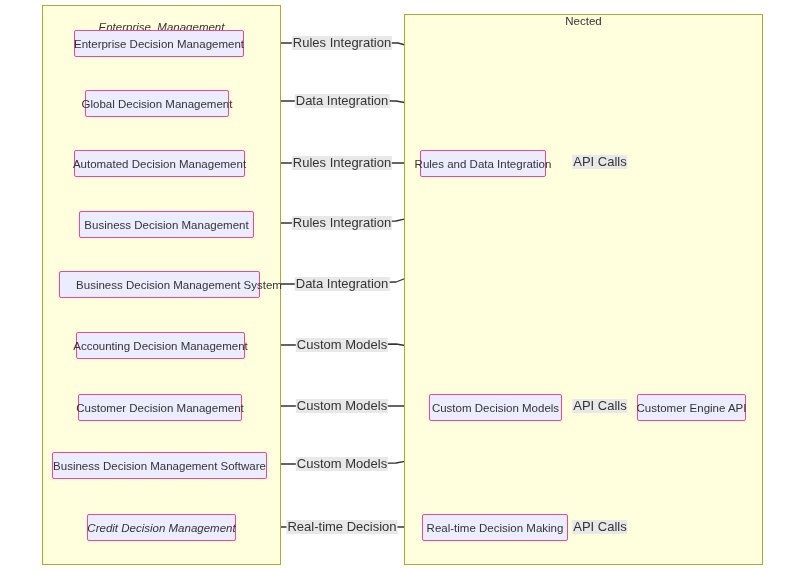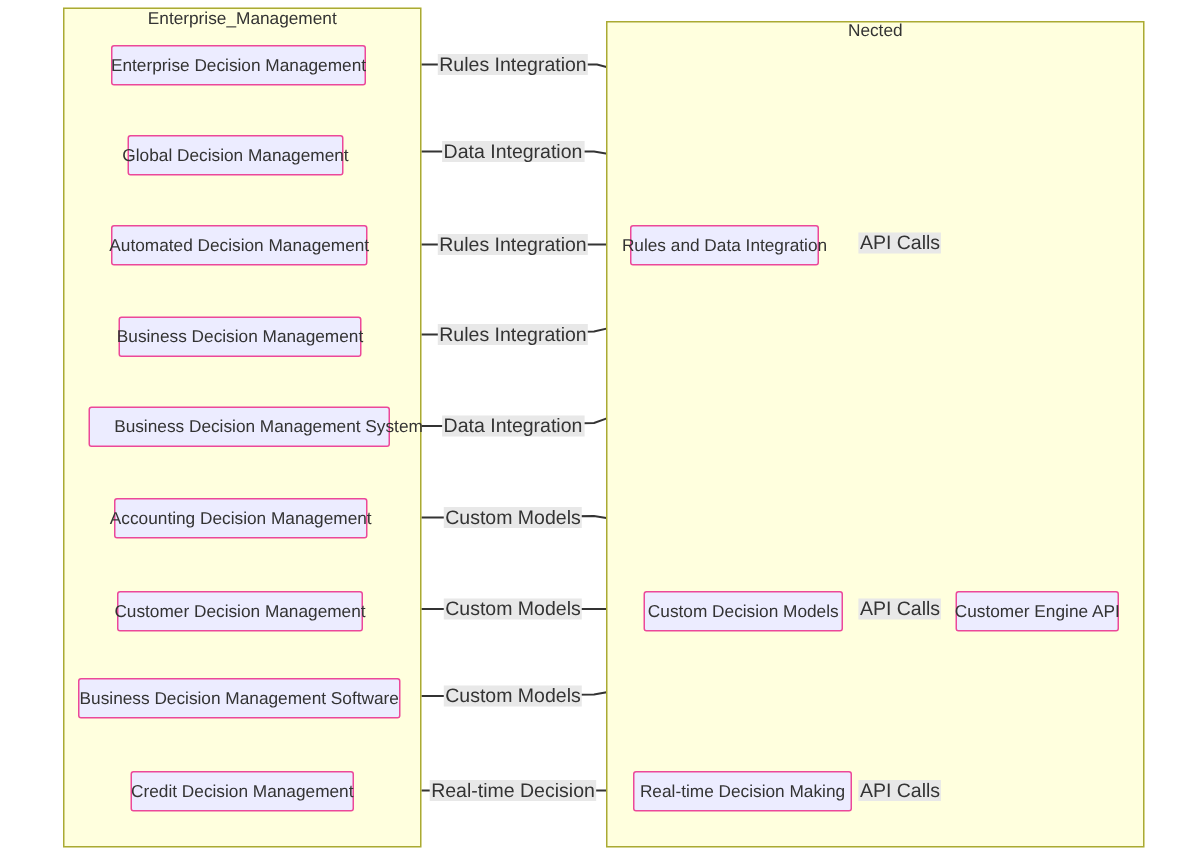--- a/index.html
+++ b/index.html
@@ -103,34 +103,34 @@
 
       <path d="M 571 165 C 600 185 605 270 640 330 C 660 362 678 380 690 387" marker-end="url(#arrow)"></path>
 
       <path d="M 562 406 L 578 406 L 622 406 L 630 406" marker-end="url(#arrow)"></path>
 
       <path d="M 568 527 L 585 527 C 615 520 655 480 688 424" marker-end="url(#arrow)"></path>
     </g>
   </svg>
 
   <div class="cluster" style="left:42px; top:5px; width:239px; height:560px;"></div>
-  <div class="cluster-title" style="left:42px; top:6px; width:239px;">Enterprise_Management</div>
+  <div class="cluster-title" style="left:42px; top:20px; width:239px;font-style:italic;">Enterprise_Management</div>
 
   <div class="cluster" style="left:404px; top:14px; width:359px; height:551px;"></div>
   <div class="cluster-title" style="left:404px; top:14px; width:359px;">Nected</div>
 
   <div class="node" style="left:74px; top:30px; width:170px;">Enterprise Decision Management</div>
   <div class="node" style="left:85px; top:90px; width:144px;">Global Decision Management</div>
   <div class="node" style="left:74px; top:150px; width:171px;">Automated Decision Management</div>
-  <div class="node" style="left:79px; top:211px; width:162px;">Business Decision Management</div>
+  <div class="node" style="left:79px; top:211px; width:175px;">Business Decision Management</div>
   <div class="node" style="left:59px; top:271px; width:201px;padding-left:47px;">Business Decision Management System</div>
   <div class="node" style="left:76px; top:332px; width:169px;">Accounting Decision Management</div>
   <div class="node" style="left:78px; top:394px; width:164px;">Customer Decision Management</div>
   <div class="node" style="left:52px; top:452px; width:215px;">Business Decision Management Software</div>
-  <div class="node" style="left:87px; top:514px; width:149px;">Credit Decision Management</div>
+  <div class="node" style="left:87px; top:514px; width:149px;font-style:italic;">Credit Decision Management</div>
 
   <div class="node" style="left:420px; top:150px; width:126px;">Rules and Data Integration</div>
   <div class="node" style="left:429px; top:394px; width:133px;">Custom Decision Models</div>
   <div class="node" style="left:422px; top:514px; width:146px;">Real-time Decision Making</div>
   <div class="node" style="left:637px; top:394px; width:109px;">Customer Engine API</div>
 
   <div class="edge-label" style="left:342px; top:43px;">Rules Integration</div>
   <div class="edge-label" style="left:342px; top:101px;">Data Integration</div>
   <div class="edge-label" style="left:342px; top:163px;">Rules Integration</div>
   <div class="edge-label" style="left:342px; top:223px;">Rules Integration</div>

